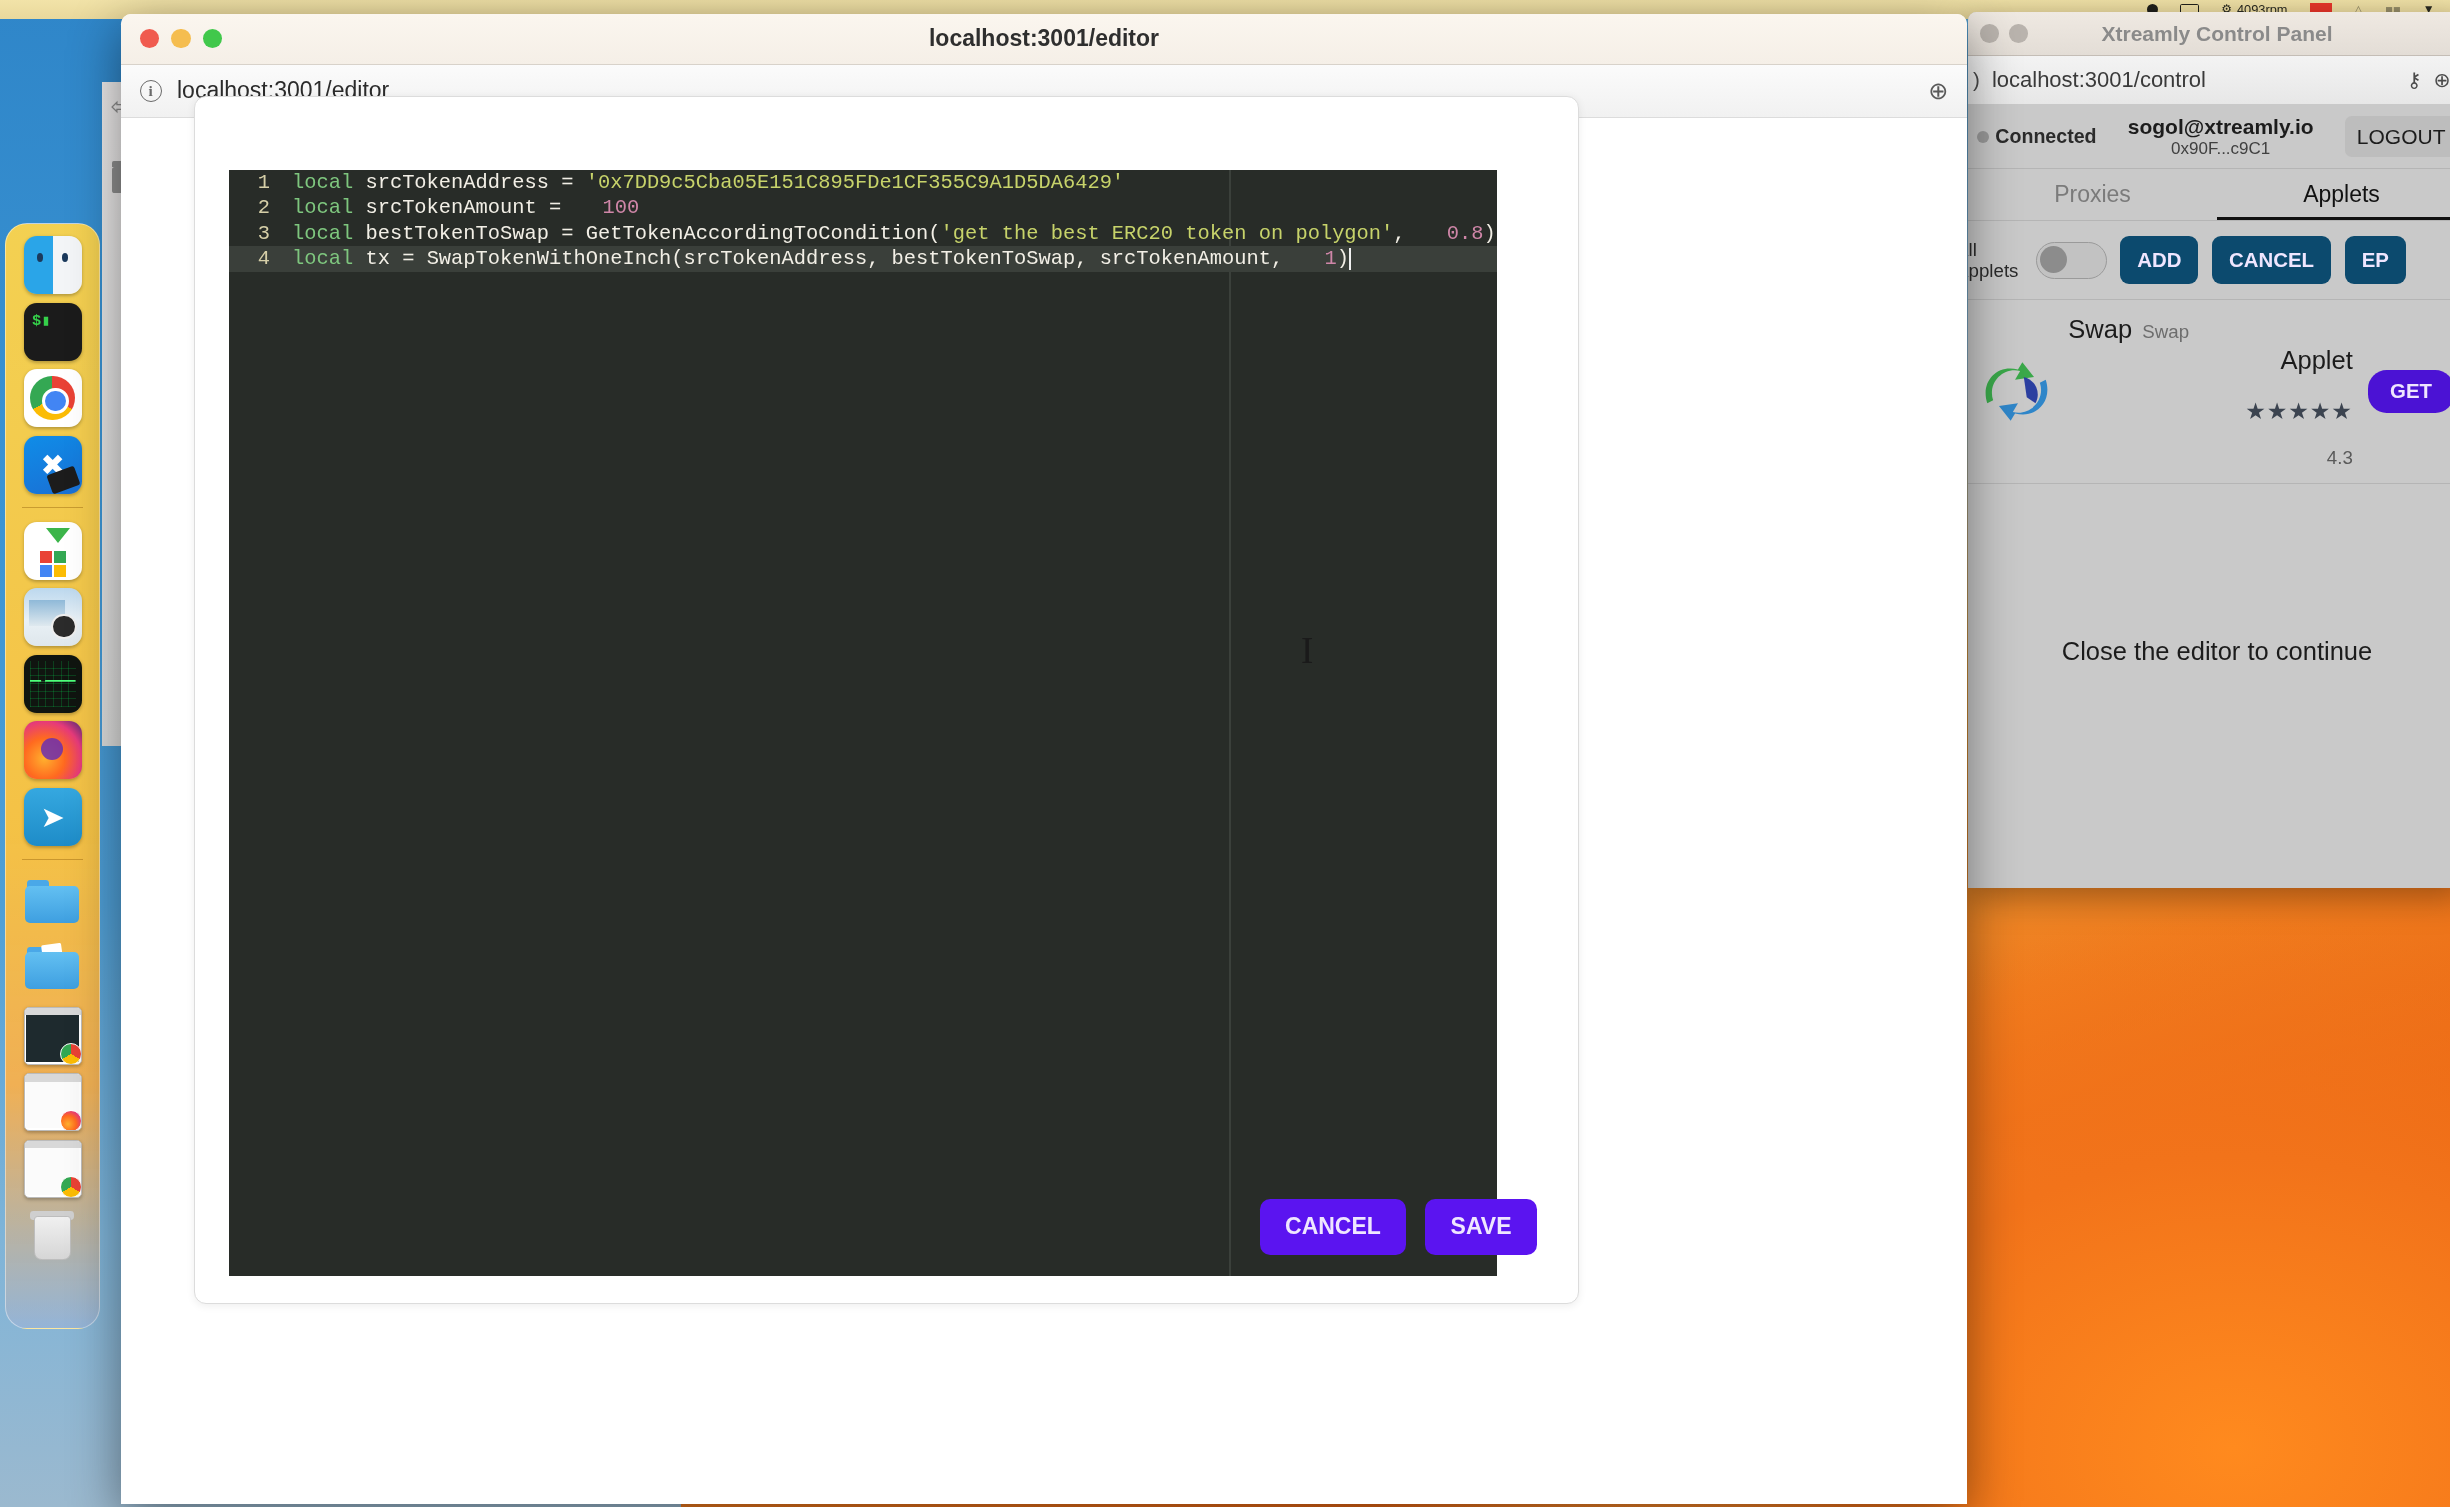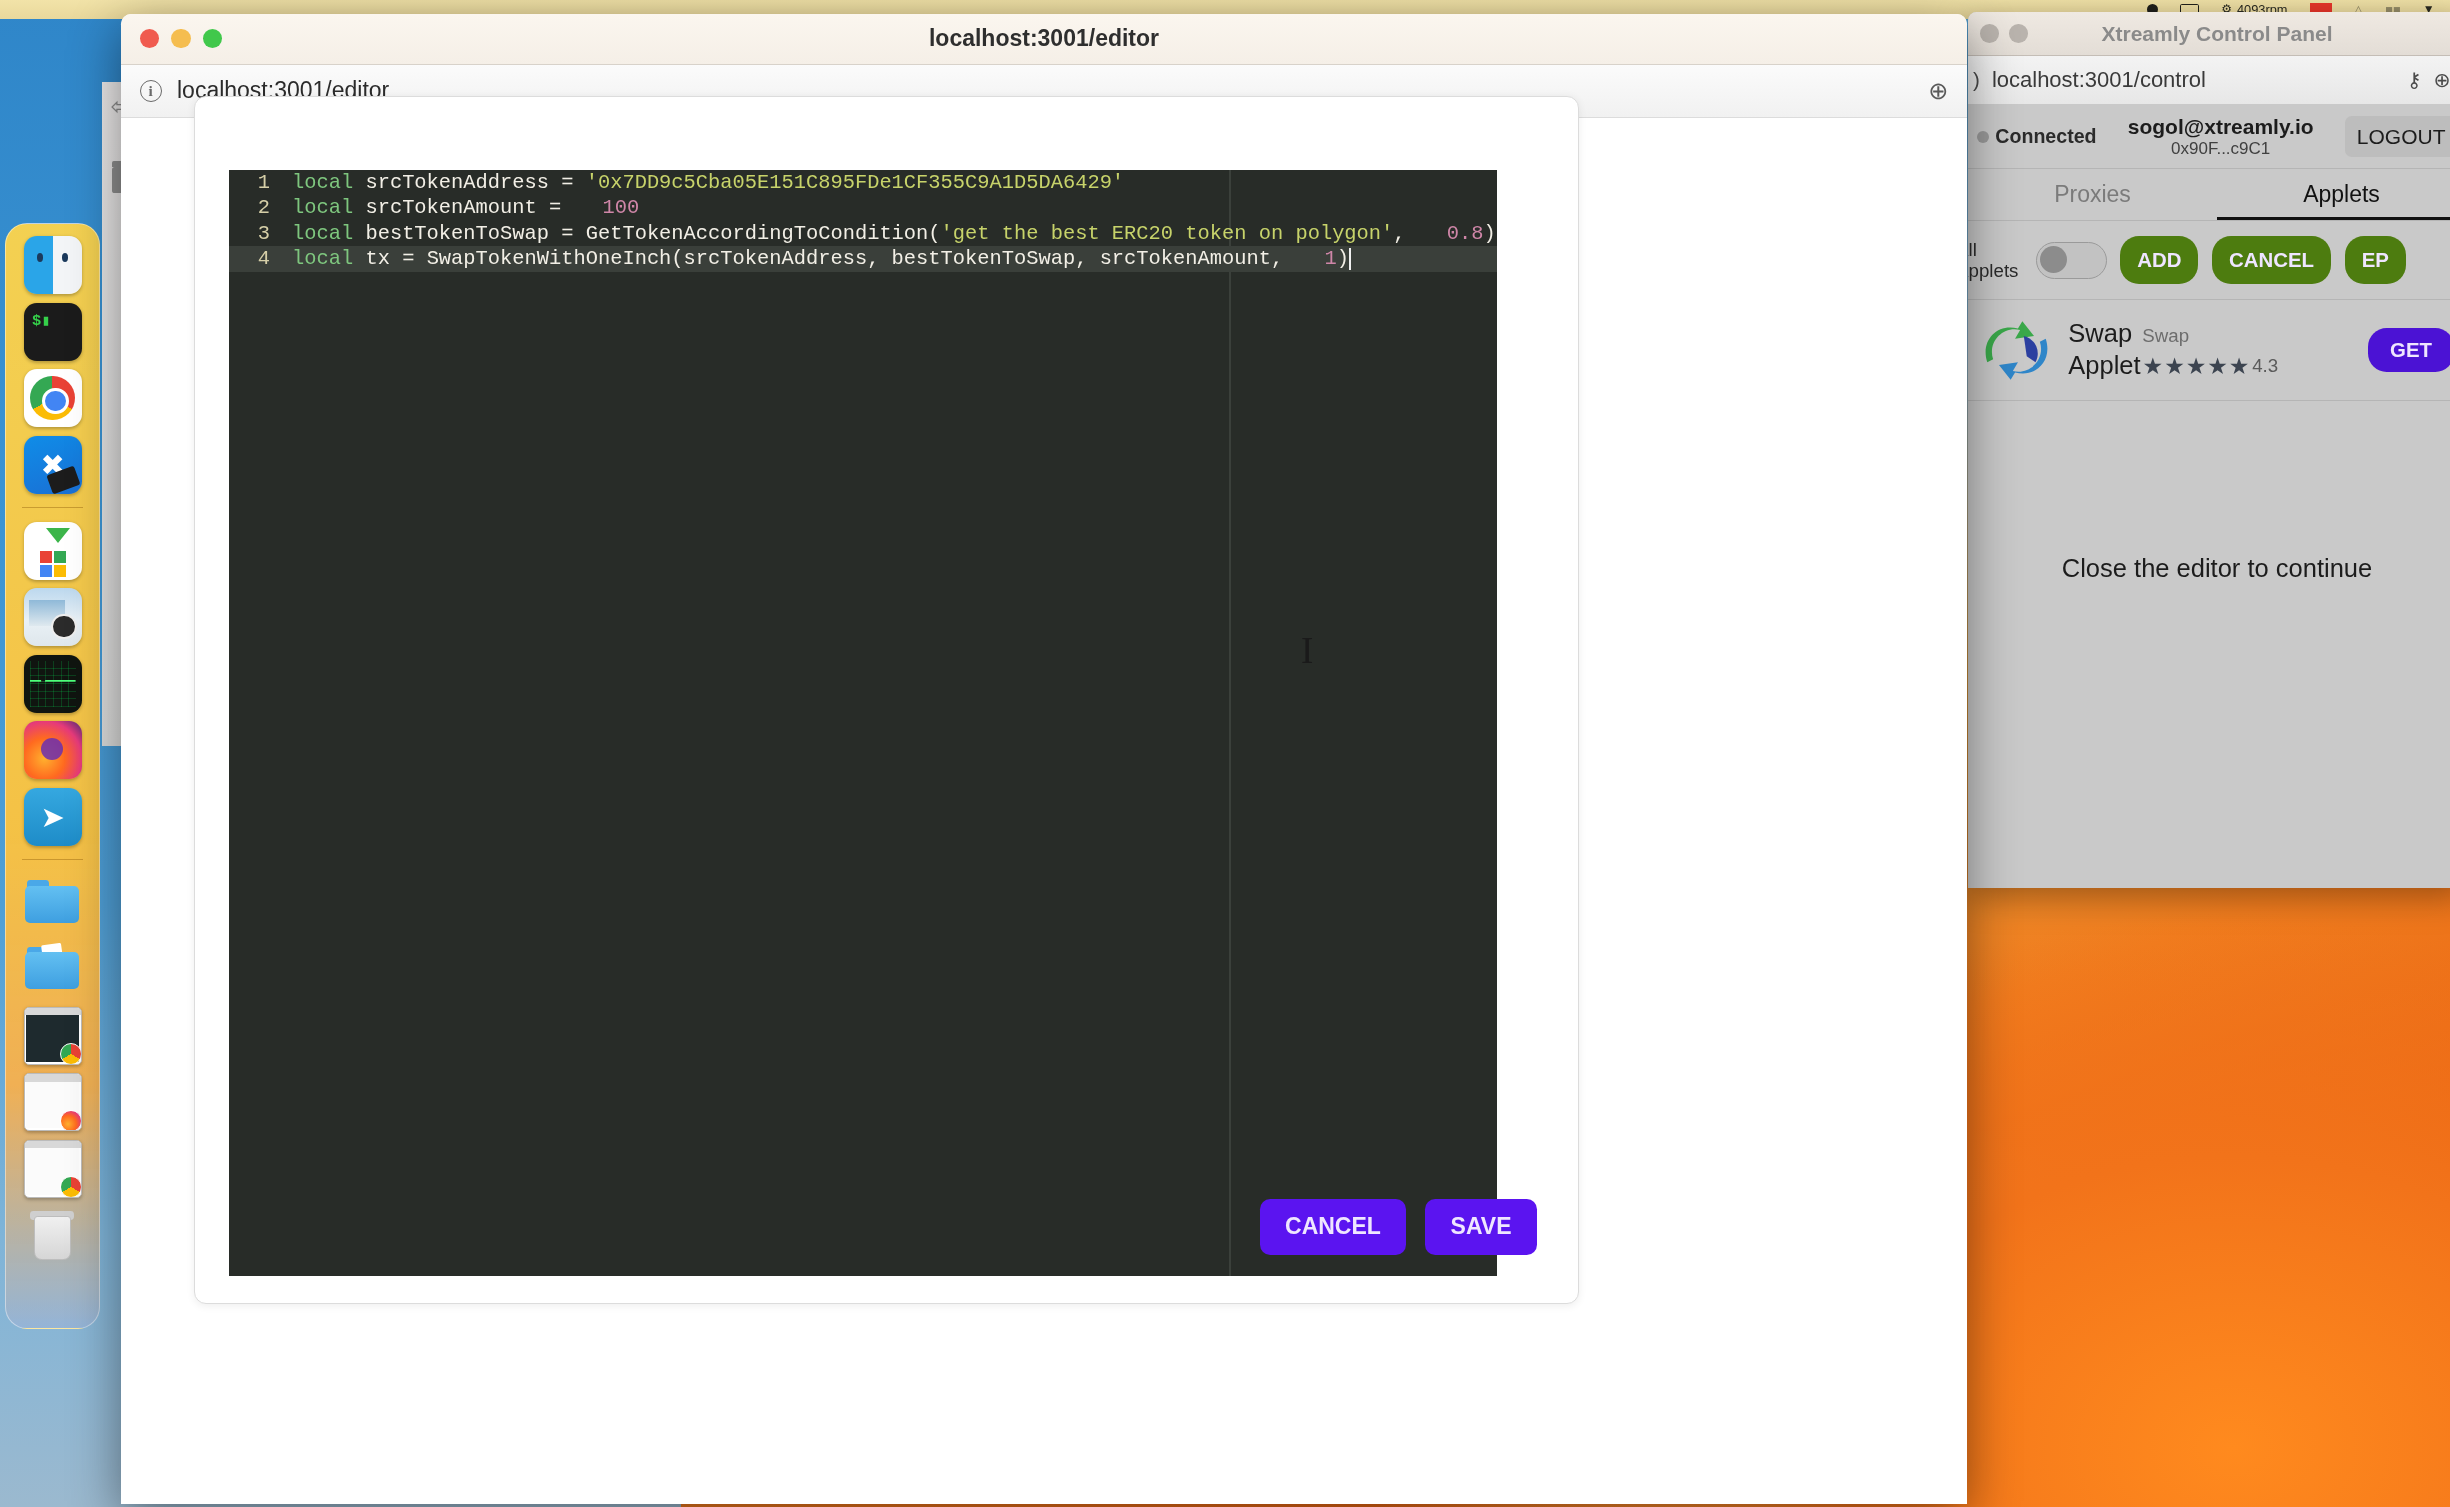--- a/index.html
+++ b/index.html
@@ -146,30 +146,30 @@
   }
   #bg-tabs { display: flex; height: 53px; border-top: 0.9px solid #b5b5b5; border-bottom: 0.9px solid #b5b5b5; }
   .bg-tab { flex: 1; display: flex; align-items: center; justify-content: center;
             font-size: 23px; color: #7b7b7b; position: relative; }
   .bg-tab.active { color: #111; }
   .bg-tab.active::after { content:""; position:absolute; left:0; right:0; bottom:0; height:3.4px; background:#111; }
   #bg-toolbar { height: 78px; display: flex; align-items: center; gap: 13.6px; padding: 0 6.8px; }
   #bg-allapplets { font-size: 18.7px; color: #2b2b2b; line-height: 1.15; width: 66px; margin-left: -18.7px; }
   #bg-toggle { width: 71px; height: 37px; border-radius: 18.7px; background: #c2c2c2; border: 1.7px solid #9a9a9a; position: relative; flex: none; }
   #bg-toggle::after { content:""; position:absolute; left:3.4px; top:3.4px; width:27px; height:27px; border-radius:50%; background:#8c8c8c; }
-  .bg-btn { background:#4d7c0f; color:#efe6ff; font-size:20.4px; font-weight:bold;
-            padding: 12.8px 17px; border-radius: 19px; white-space: nowrap; }
+  .bg-btn { background:#0c4a6e; color:#efe6ff; font-size:20.4px; font-weight:bold;
+            padding: 12.8px 17px; border-radius: 9px; white-space: nowrap; }
   #bg-list { border-top: 0.9px solid #b5b5b5; }
   #bg-applet-row { display:flex; align-items:center; gap:15.3px; padding: 13.6px 12px; border-bottom: 0.9px solid #b5b5b5; }
   #bg-applet-icon { width: 73px; height: 73px; flex: none; position: relative; }
   #bg-applet-text { flex: 1; line-height: 1.25; }
   .bg-line1 { display: flex; align-items: baseline; gap: 10.2px; text-align: center; }
   #bg-applet-name { font-size: 25.5px; color: #1c1c1c; }
   #bg-applet-sub { font-size: 18.7px; color: #6d6d6d; }
-  .bg-line2 { display: flex; align-items: center; gap: 2px; }
+  .bg-line2 { display: flex; align-items: flex-end; gap: 20px; flex-direction: column; }
   #bg-applet-kind { font-size: 25.5px; color: #1c1c1c; }
   #bg-stars { font-size: 23px; color: #3c4450; letter-spacing: 0.9px; }
   #bg-rating { font-size: 18.7px; color: #5a5a5a; }
   #bg-get { background:#4b12d4; color:#efe6ff; font-size:20.4px; font-weight:bold;
             padding: 10.2px 22px; border-radius: 18.7px; }
   #bg-msg { text-align: center; font-size: 25.5px; color: #1c1c1c; margin-top: 153px; }
 
   
   #side-window {
     position: absolute; left: 102px; top: 82px; width: 56px; height: 664px;

